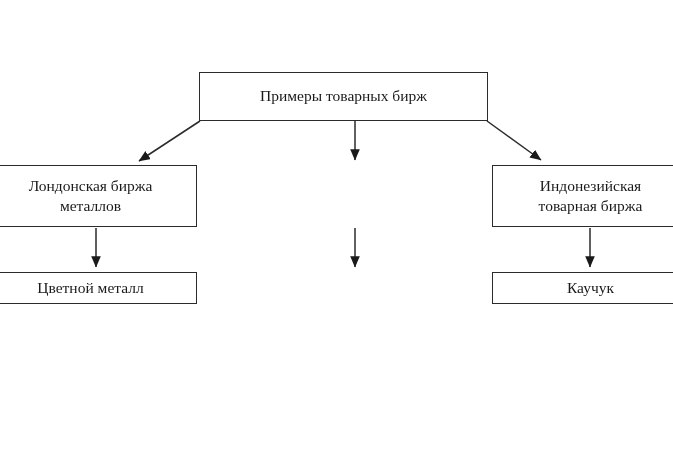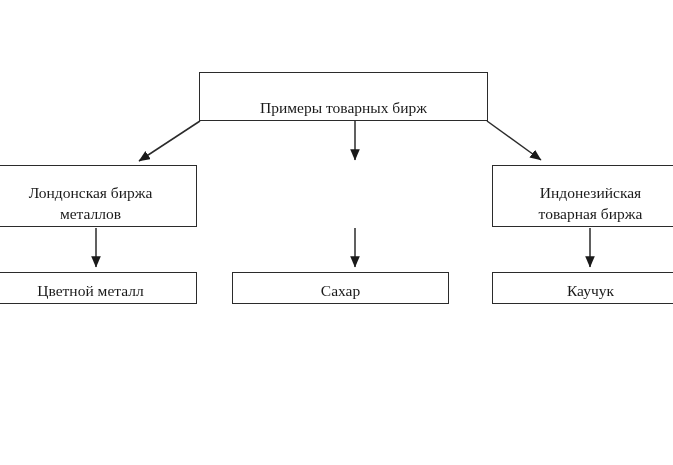--- a/index.html
+++ b/index.html
@@ -14,21 +14,21 @@
     background: #ffffff;
     overflow: hidden;
     font-family: "Liberation Serif", "DejaVu Serif", serif;
   }
   .node {
     position: absolute;
     box-sizing: border-box;
     border: 1.6px solid #2b2b2b;
     background: #ffffff;
     display: flex;
-    align-items: flex-end;
+    align-items: center;
     justify-content: center;
     text-align: center;
     color: #1a1a1a;
     font-size: 15.5px;
     line-height: 1.32;
     padding: 2px 6px;
   }
   .node span {
     display: block;
     width: 100%;
@@ -132,21 +132,18 @@
     <span>
       <span>Индонезийская</span>
       <span>товарная биржа</span>
     </span>
   </div>
 
   <div class="node" id="node-metal">
     <span>Цветной металл</span>
   </div>
 
-  <div class="node" id="node-sugar">
-    <span>Сахар</span>
-  </div>
 
   <div class="node" id="node-rubber">
     <span>Каучук</span>
   </div>
 
 </div>
 
 </body></html>

